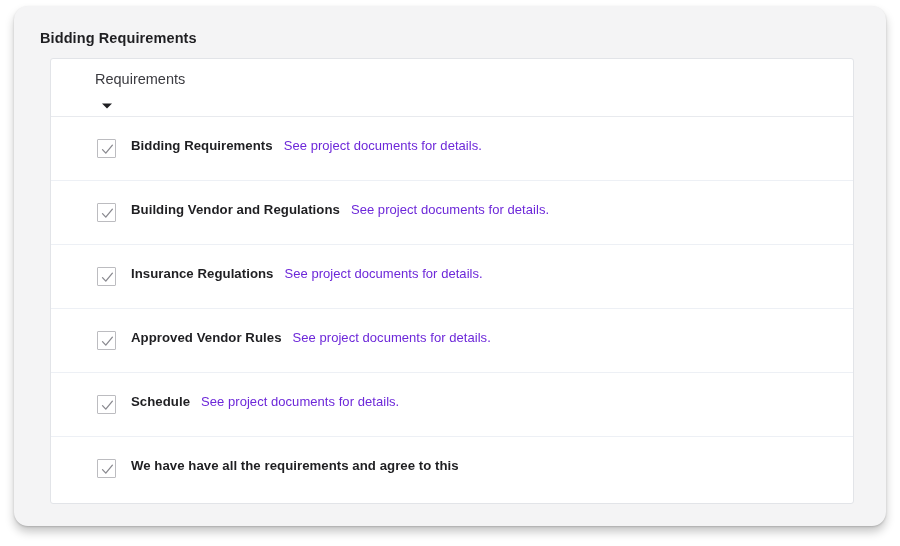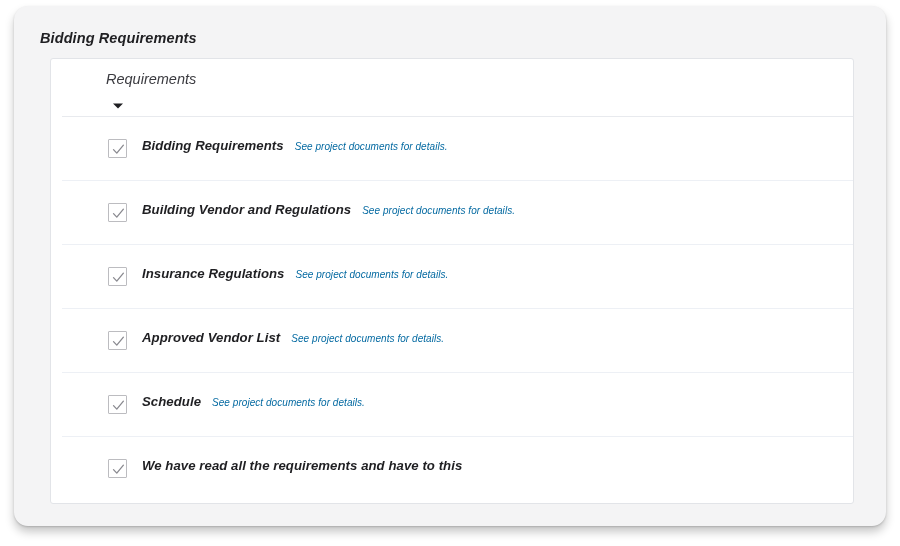--- a/index.html
+++ b/index.html
@@ -13,21 +13,20 @@
     font-family: "Liberation Sans", sans-serif;
     overflow: hidden;
   }
 
   
   .viewport {
     position: relative;
     width: 900px;
     height: 546px;
     background: #ffffff;
-    font-style: italic;
   }
 
   .outer-panel {
     position: absolute;
     left: 14px;
     top: 6px;
     width: 872px;
     height: 520px;
     background: #f4f4f5;
     border-radius: 14px;
@@ -53,21 +52,20 @@
     position: absolute;
     left: 36px;
     top: 52px;
     width: 804px;
     height: 446px;
     background: #ffffff;
     border: 1px solid #e2e4e8;
     border-radius: 3px;
     box-sizing: border-box;
     overflow: hidden;
-    padding-left: 11px;
   }
 
   
   .card-header {
     position: relative;
     height: 58px;
     border-bottom: 1px solid #e8eaee;
     box-sizing: border-box;
   }
   .group-title {
@@ -128,23 +126,23 @@
     align-items: baseline;
     white-space: nowrap;
   }
   .row-label {
     font-size: 13.2px;
     font-weight: bold;
     color: #1f1f22;
     letter-spacing: 0.05px;
   }
   .row-desc {
-    font-size: 10px;
+    font-size: 13px;
     font-weight: normal;
-    color: #0369a1;
+    color: #6d28d9;
     margin-left: 11px;
     letter-spacing: 0.05px;
   }
   .row-desc:empty { display: none; margin-left: 0; }
 </style>
 </head>
 <body>
 
 <div class="viewport">
 
@@ -198,21 +196,21 @@
       <span class="row-desc">See project documents for details.</span>
     </div>
   </div>
           <div class="req-row">
     <div class="checkbox">
       <svg class="check" width="15" height="15" viewBox="0 0 15 15" aria-hidden="true">
         <path d="M2.5 7.6 L5.8 11.1 L12.4 3.2" fill="none" stroke="#8a8a90" stroke-width="1.3" stroke-linecap="round" stroke-linejoin="round"></path>
       </svg>
     </div>
     <div class="row-text">
-      <span class="row-label">Approved Vendor List</span>
+      <span class="row-label">Approved Vendor Rules</span>
       <span class="row-desc">See project documents for details.</span>
     </div>
   </div>
           <div class="req-row">
     <div class="checkbox">
       <svg class="check" width="15" height="15" viewBox="0 0 15 15" aria-hidden="true">
         <path d="M2.5 7.6 L5.8 11.1 L12.4 3.2" fill="none" stroke="#8a8a90" stroke-width="1.3" stroke-linecap="round" stroke-linejoin="round"></path>
       </svg>
     </div>
     <div class="row-text">
@@ -220,21 +218,21 @@
       <span class="row-desc">See project documents for details.</span>
     </div>
   </div>
           <div class="req-row">
     <div class="checkbox">
       <svg class="check" width="15" height="15" viewBox="0 0 15 15" aria-hidden="true">
         <path d="M2.5 7.6 L5.8 11.1 L12.4 3.2" fill="none" stroke="#8a8a90" stroke-width="1.3" stroke-linecap="round" stroke-linejoin="round"></path>
       </svg>
     </div>
     <div class="row-text">
-      <span class="row-label">We have read all the requirements and have to this</span>
+      <span class="row-label">We have have all the requirements and agree to this</span>
 
     </div>
   </div>
         </div>
 
     </div>
   </div>
 </div>
 
 </body></html>

